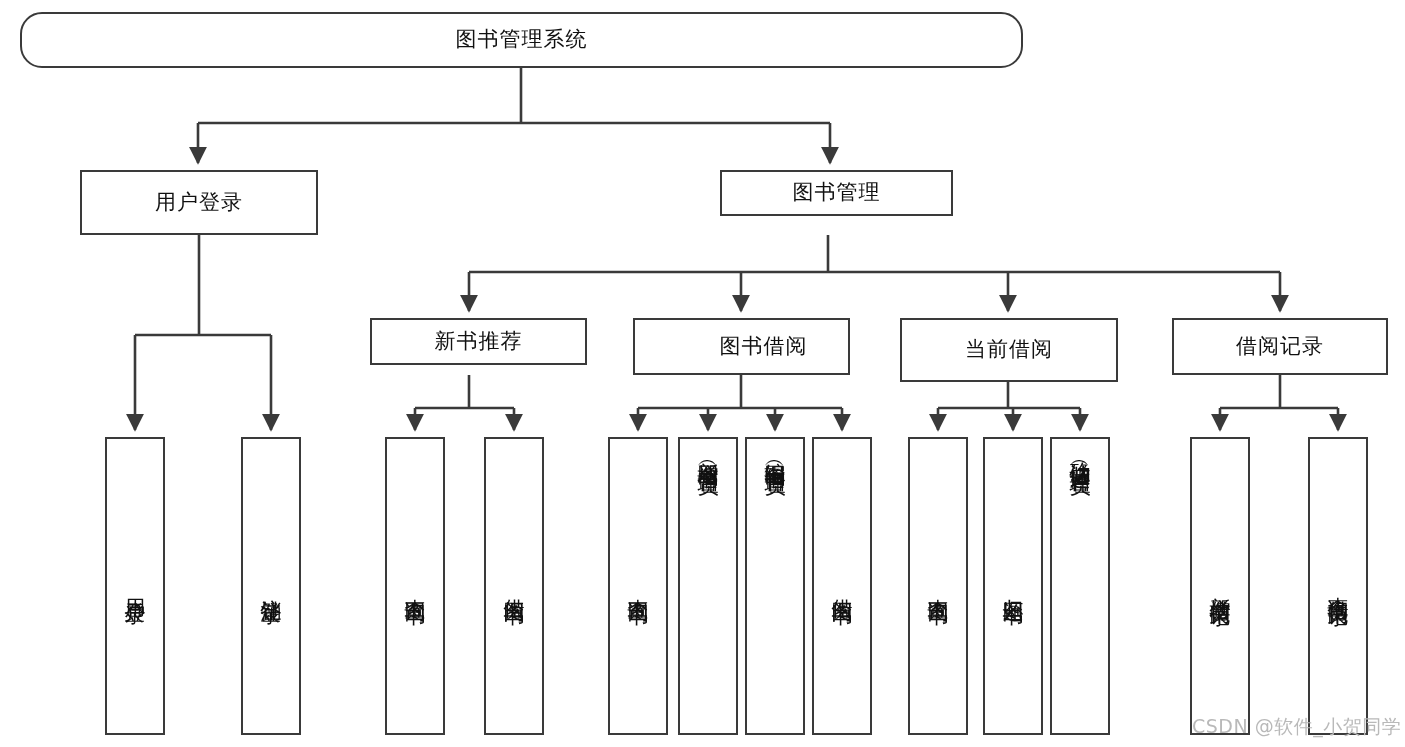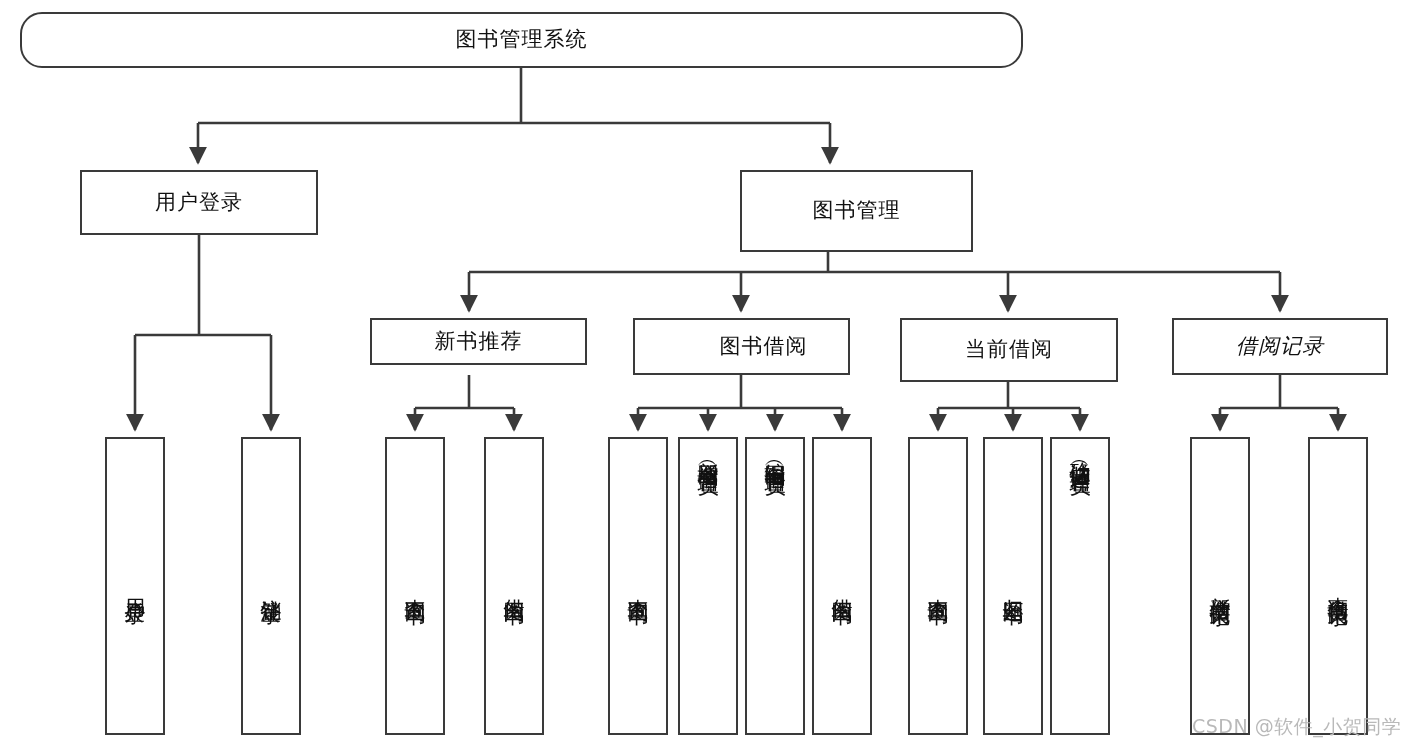--- a/index.html
+++ b/index.html
@@ -124,37 +124,37 @@
   </svg>
 
   <div class="node horiz" style="left:20px; top:12px; width:1003px; height:56px;border-radius:22px;">
     <span class="node-label">图书管理系统</span>
   </div>
 
   <div class="node horiz" style="left:80px; top:170px; width:238px; height:65px;">
     <span class="node-label">用户登录</span>
   </div>
 
-  <div class="node horiz" style="left:740px; top:170px; width:233px; height:82px;">
+  <div class="node horiz" style="left:720px; top:170px; width:233px; height:46px;">
     <span class="node-label">图书管理</span>
   </div>
 
   <div class="node horiz" style="left:370px; top:318px; width:217px; height:47px;">
     <span class="node-label">新书推荐</span>
   </div>
 
   <div class="node horiz" style="left:633px; top:318px; width:217px; height:57px;padding-left:44px;">
     <span class="node-label">图书借阅</span>
   </div>
 
   <div class="node horiz" style="left:900px; top:318px; width:218px; height:64px;">
     <span class="node-label">当前借阅</span>
   </div>
 
-  <div class="node horiz" style="left:1172px; top:318px; width:216px; height:57px;font-style:italic;">
+  <div class="node horiz" style="left:1172px; top:318px; width:216px; height:57px;">
     <span class="node-label">借阅记录</span>
   </div>
 
   <div class="node vert" style="left:105px; top:437px; width:60px; height:298px;">
     <span class="node-label">用户登录</span>
   </div>
 
   <div class="node vert" style="left:241px; top:437px; width:60px; height:298px;">
     <span class="node-label">注销登录</span>
   </div>

